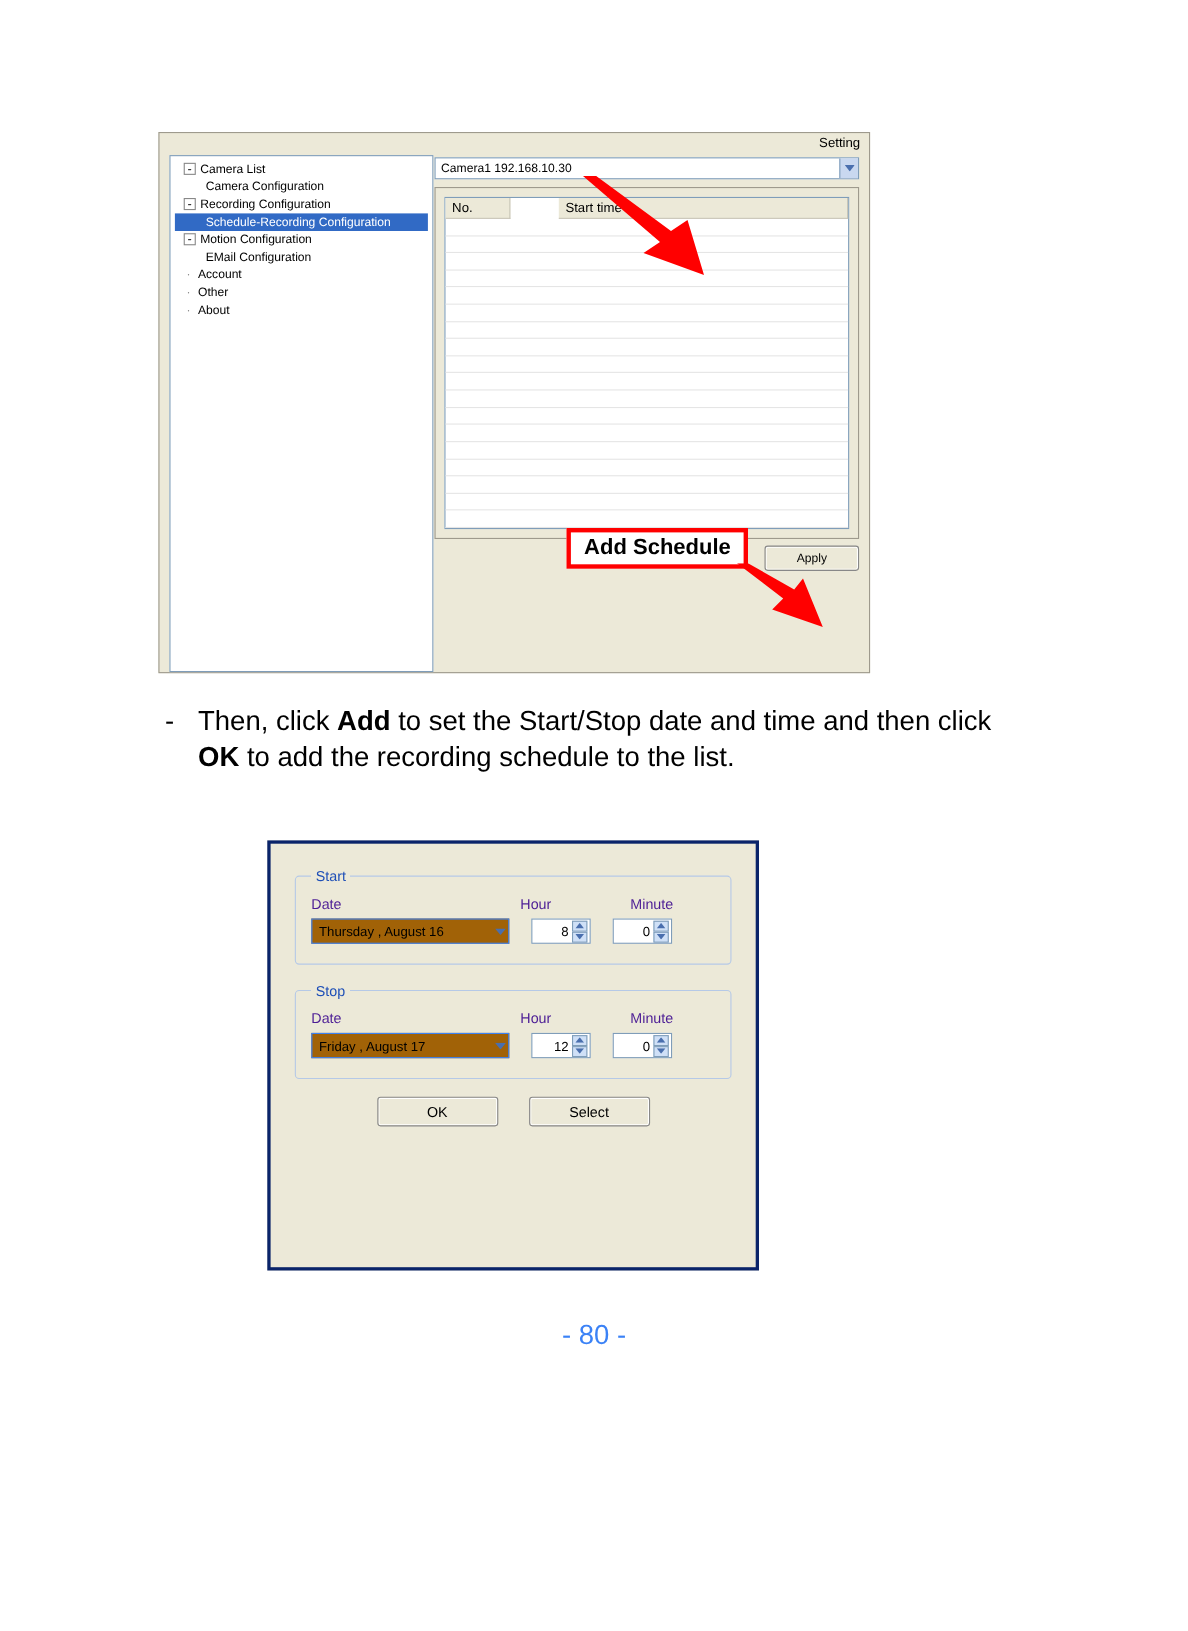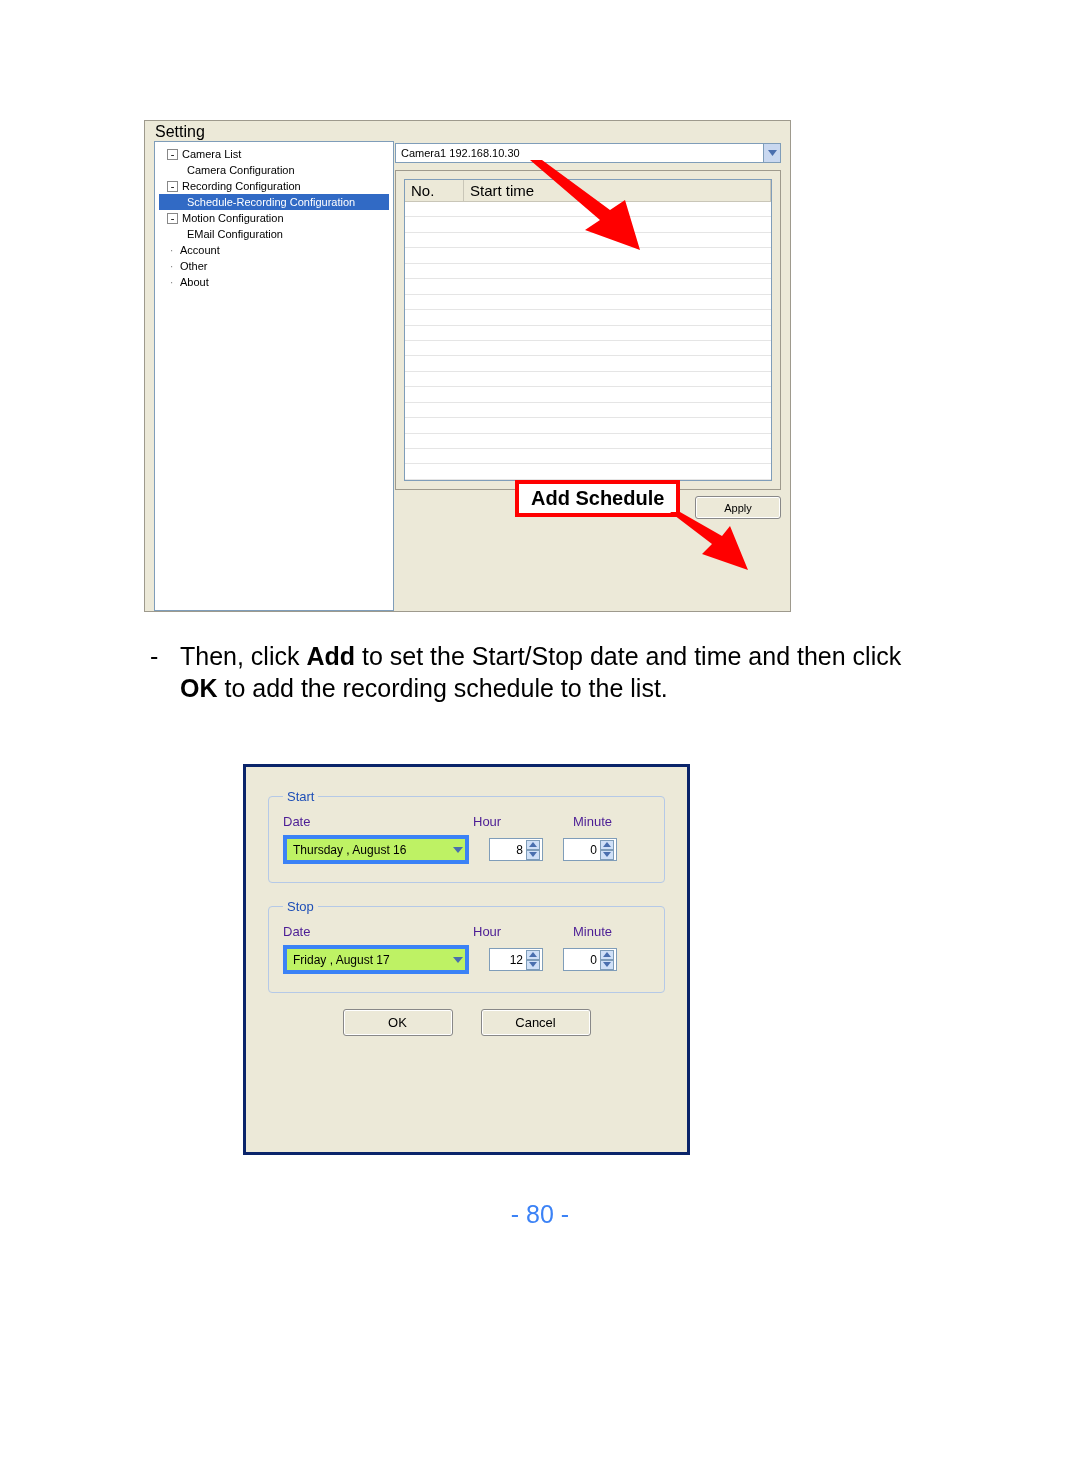--- a/index.html
+++ b/index.html
@@ -1,20 +1,20 @@
 <!DOCTYPE html>
 <html><head>
 <meta charset="utf-8">
 <style>
   html,body{margin:0;padding:0;background:#fff;font-family:Tahoma,Arial,sans-serif;}
   .page{width:1080px;height:1483px;position:relative;background:#fff;}
   
   .win1{position:absolute;left:144px;top:120px;width:645px;height:490px;
         background:#ece9d8;border:1px solid #9e9a8d;}
-  .win1-title{font-size:16px;padding:2px 8px 4px 10px;color:#000;}
+  .win1-title{font-size:12px;padding:2px 8px 4px 10px;color:#000;text-align:right;}
   .tree{position:absolute;left:9px;top:20px;width:230px;height:460px;
         background:#fff;border:1px solid #7f9db9;font-size:11px;line-height:16px;
         padding:4px 4px;color:#000;}
   .tree .node{white-space:nowrap;}
   .tree .lvl1{padding-left:8px;}
   .tree .lvl2{padding-left:28px;}
   .tree .sel{background:#316ac5;color:#fff;}
   .box{font-family:monospace;font-size:11px;display:inline-block;width:9px;
        text-align:center;border:1px solid #888;line-height:9px;margin-right:4px;}
   .dash{display:inline-block;width:9px;text-align:center;margin-right:4px;color:#888;}
@@ -28,21 +28,21 @@
   .dd svg{display:block;}
 
   .tabs{margin-top:7px;font-size:11px;}
   .tabrow{display:flex;}
   .tab{border:1px solid #9e9a8d;border-bottom:none;background:#ece9d8;
        padding:2px 8px;margin-right:2px;border-top-left-radius:3px;
        border-top-right-radius:3px;position:relative;}
   .tab.active{background:#ece9d8;z-index:2;border-bottom:1px solid #ece9d8;}
   .panel{border:1px solid #9e9a8d;background:#ece9d8;padding:8px;}
   .grid{background:#fff;border:1px solid #7f9db9;height:300px;display:flex;flex-direction:column;}
-  .grid-head{display:flex;font-size:15px;}
+  .grid-head{display:flex;font-size:12px;gap:44px;}
   .grid-head .cell{background:#ece9d8;border-right:1px solid #c9c6b8;
                    border-bottom:1px solid #c9c6b8;padding:2px 6px;}
   .rows{flex:1;display:flex;flex-direction:column;}
   .rows .r{flex:1;border-bottom:1px solid #e5e5e5;}
   .btnrow{display:flex;justify-content:flex-end;gap:10px;margin-top:8px;}
   .wbtn{min-width:64px;height:21px;font-size:11px;background:#ece9d8;
         border:1px solid #888;border-radius:3px;display:flex;align-items:center;
         justify-content:center;box-shadow:inset 0 0 0 1px #fff;padding:0 10px;}
 
   
@@ -71,21 +71,21 @@
   .close svg{display:block;}
 
   .dlg-body{padding:22px;}
   fieldset.fs{border:1px solid #b5c9e7;border-radius:4px;padding:10px 14px 18px;
               margin:0 0 16px 0;}
   fieldset.fs legend{color:#1e4fb7;font-size:13px;padding:0 4px;}
   .rowlbls{display:flex;font-size:13px;color:#4c1d95;margin-bottom:6px;}
   .rowlbls .l1{width:190px;}
   .rowlbls .l2{width:100px;}
   .rowctrls{display:flex;align-items:center;gap:20px;}
-  .datebox{display:flex;align-items:center;border:4px solid #3b82f6;background:#bef264;
+  .datebox{display:flex;align-items:center;border:1px solid #3b82f6;background:#a16207;
            font-size:12px;height:21px;padding:0 2px 0 6px;width:170px;}
   .datebox .txt{flex:1;white-space:nowrap;overflow:hidden;}
   .spinbox{display:flex;align-items:center;border:1px solid #7f9db9;background:#fff;
            font-size:12px;height:21px;padding:0 2px 0 6px;width:44px;}
   .spinbox .txt{flex:1;text-align:right;padding-right:3px;}
   .steppers{display:flex;flex-direction:column;}
   .step{width:14px;height:10px;background:#cfe0f7;border:1px solid #7f9db9;
         box-sizing:border-box;display:flex;align-items:center;justify-content:center;}
   .dlg-btns{display:flex;justify-content:center;gap:28px;margin-top:4px;}
   .dlg-btns .wbtn{min-width:88px;height:25px;font-size:13px;}
@@ -264,20 +264,20 @@
                   <svg width="8" height="5">
                     <polygon points="0,0 8,0 4,5" fill="#4a6fae"></polygon>
                   </svg>
                 </span>
           </span>
         </div>
       </div>
     </fieldset>
     <div class="dlg-btns">
       <div class="wbtn">OK</div>
-      <div class="wbtn">Cancel</div>
+      <div class="wbtn">Select</div>
     </div>
   </div>
 </div>
 
 <div class="pgnum">- 80 -</div>
 
 </div>
 
 </body></html>

